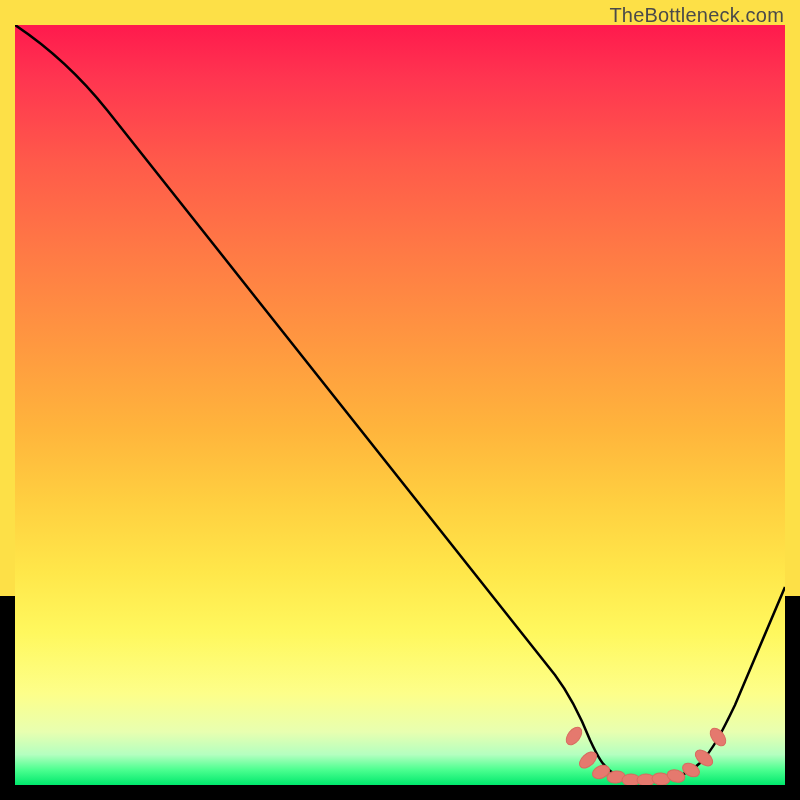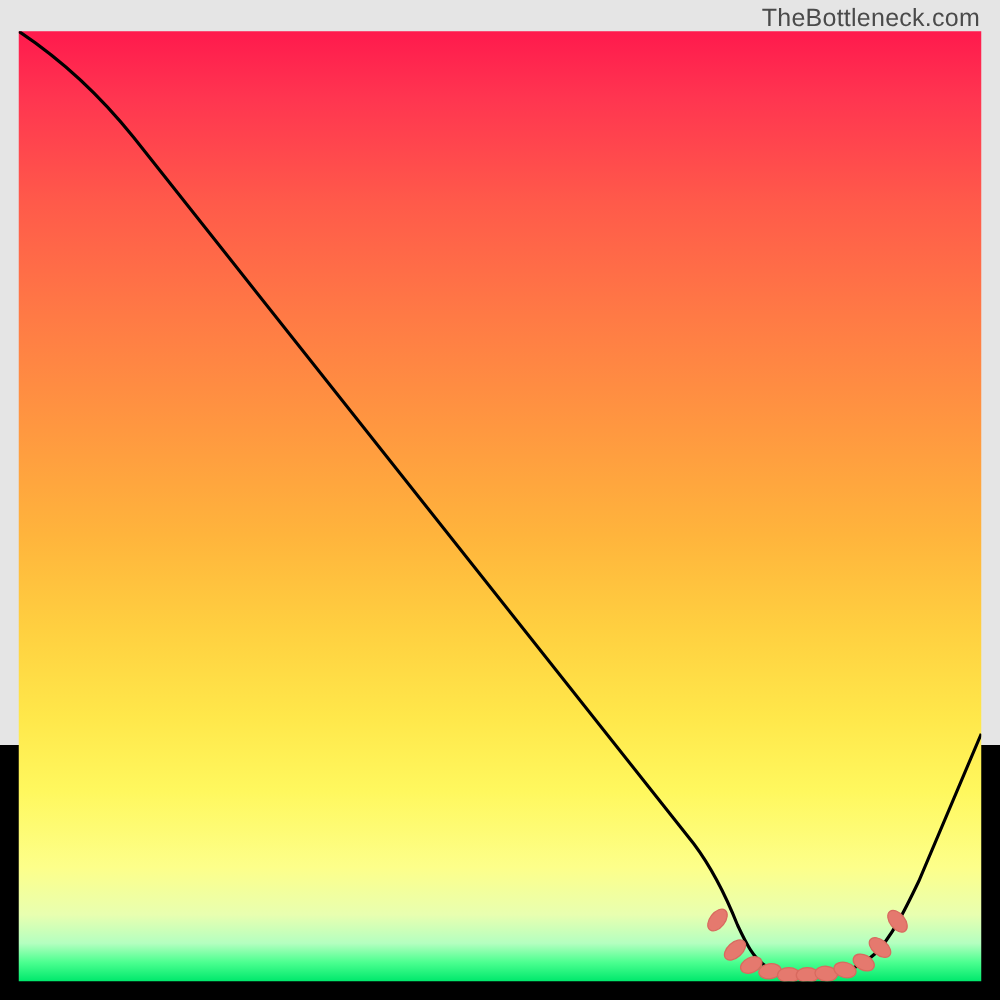--- a/index.html
+++ b/index.html
@@ -1,21 +1,21 @@
 <!DOCTYPE html>
 <html><head>
 <meta charset="utf-8">
 <style>
   * { margin: 0; padding: 0; box-sizing: border-box; }
   html, body { width: 800px; height: 800px; overflow: hidden; background: #000; }
   .frame {
     position: relative;
     width: 800px;
     height: 596px;
-    background: #e5e5e5;
+    background: #fde047;
   }
   .plot-area {
     position: absolute;
     left: 15px;
     top: 25px;
     width: 770px;
     height: 760px;
     background: linear-gradient(to bottom,
       #ff1a4d 0%,
       #ff3550 7%,

